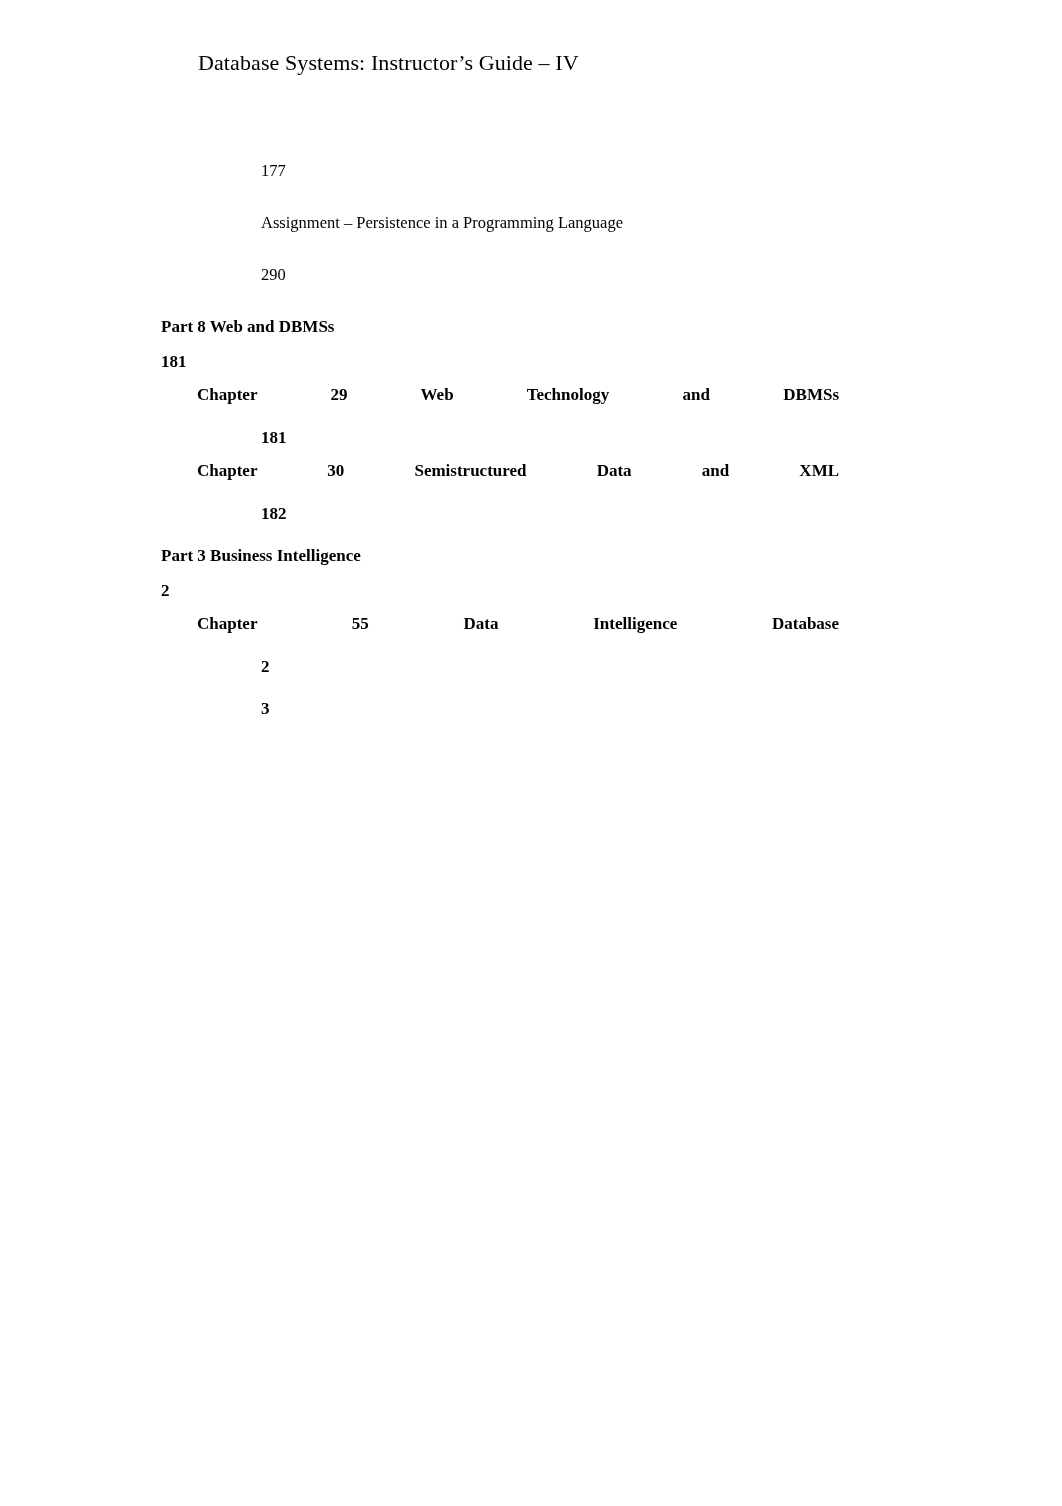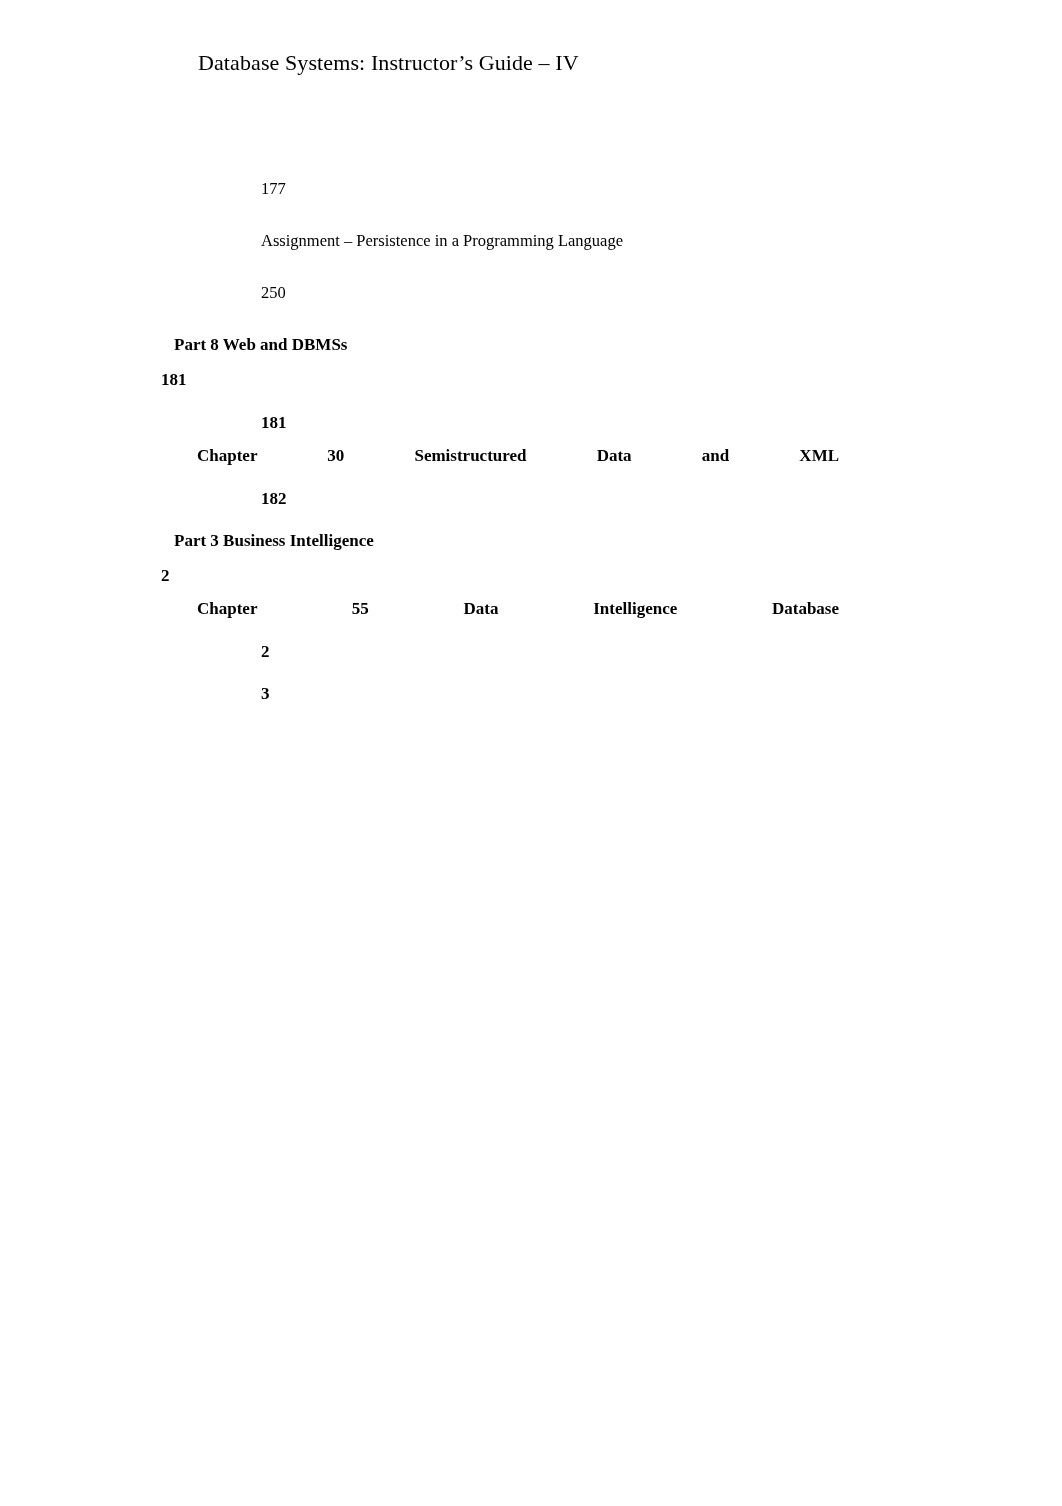--- a/index.html
+++ b/index.html
@@ -46,30 +46,30 @@
   }
 
   
   .plain-line {
     font-size: 16.5px;
     line-height: 21px;
     font-weight: normal;
     margin: 0 0 0 100px;
     white-space: nowrap;
   }
-  .plain-line.gap-a { margin-top: 28px; }
+  .plain-line.gap-a { margin-top: 10px; }
   .plain-line.gap-b { margin-top: 31px; }
   .plain-line.gap-c { margin-top: 31px; }
 
   
   .part-heading {
     font-size: 17px;
     line-height: 21px;
     font-weight: bold;
-    margin: 13px;
+    margin: 0;
     white-space: nowrap;
   }
   .part-heading.first { margin-top: 31px; }
 
   
   .part-pagenum {
     font-size: 17px;
     line-height: 21px;
     font-weight: bold;
     margin: 14px 0 0 0;
@@ -104,26 +104,34 @@
 <div class="page">
 
   <div class="running-header">Database Systems: Instructor’s Guide – IV</div>
 
   <div class="content">
 
     <div class="plain-line gap-a">177</div>
 
     <div class="plain-line gap-b">Assignment – Persistence in a Programming Language</div>
 
-    <div class="plain-line gap-c">250</div>
+    <div class="plain-line gap-c">290</div>
 
     <div class="part-heading first">Part 8  Web and DBMSs</div>
 
     <div class="part-pagenum">181</div>
 
+    <div class="chapter-line">
+      <span>Chapter</span>
+      <span>29</span>
+      <span>Web</span>
+      <span>Technology</span>
+      <span>and</span>
+      <span>DBMSs</span>
+    </div>
     <div class="chapter-pagenum">181</div>
 
     <div class="chapter-line">
       <span>Chapter</span>
       <span>30</span>
       <span>Semistructured</span>
       <span>Data</span>
       <span>and</span>
       <span>XML</span>
     </div>

